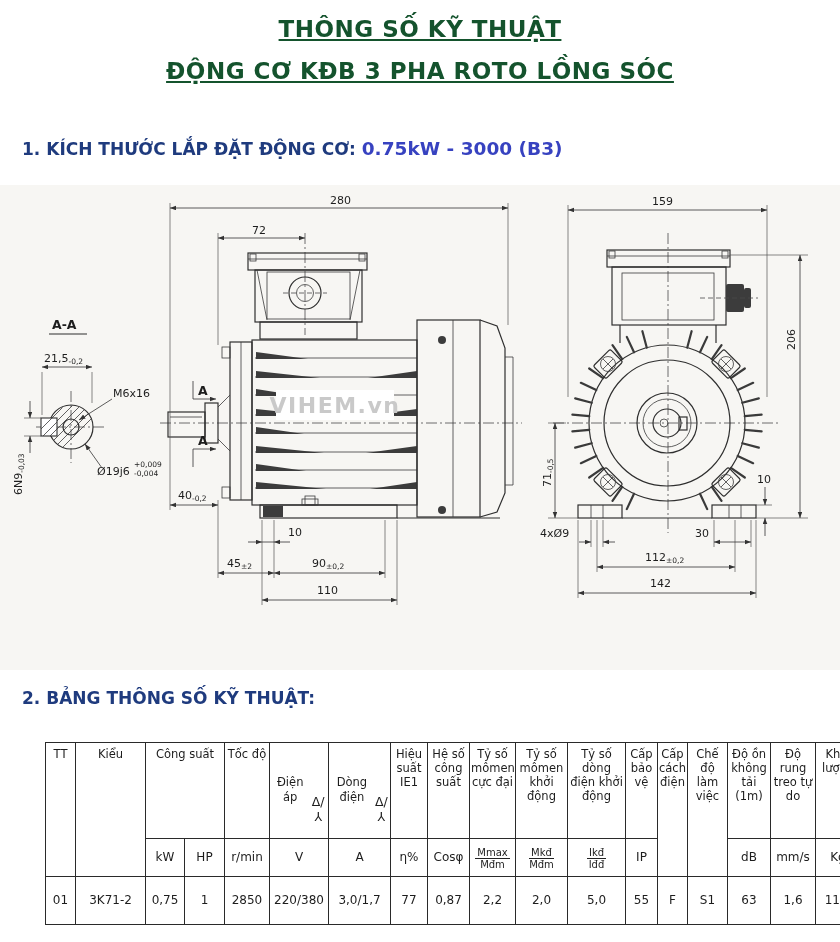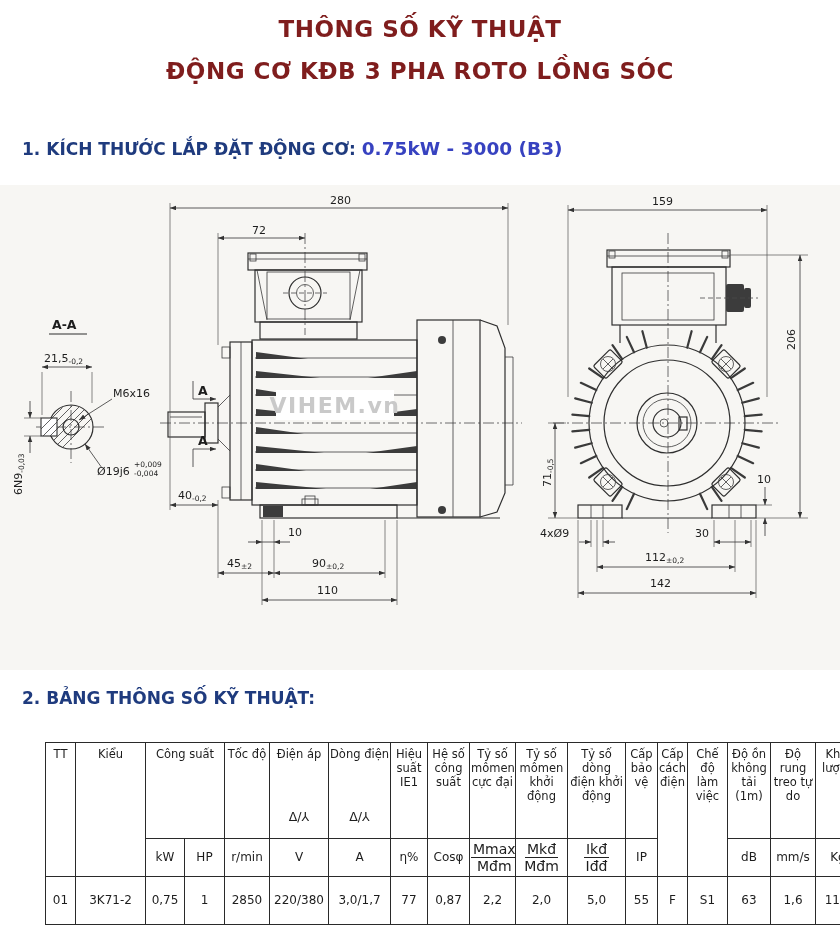--- a/index.html
+++ b/index.html
@@ -1,19 +1,19 @@
 <!DOCTYPE html>
 <html><head>
 <meta charset="utf-8">
 <style>
   html,body{margin:0;padding:0;background:#ffffff;}
   .page{position:relative;width:840px;height:942px;background:#ffffff;overflow:hidden;
         font-family:"DejaVu Sans",sans-serif;color:#1d1d1d;}
   .title{position:absolute;left:0;width:840px;text-align:center;font-weight:bold;
-         color:#7f1d1d;font-size:23px;letter-spacing:.5px;}
+         color:#14532d;font-size:23px;letter-spacing:.5px;text-decoration:underline;}
   #title1{top:16px;}
   #title2{top:58px;}
   .sec{position:absolute;left:22px;font-weight:bold;font-size:17px;color:#1f3b7e;}
   #sec1{top:138px;}
   #sec1 .val{color:#3742c0;font-size:18.5px;}
   #sec2{top:688px;}
   .drawwrap{position:absolute;top:185px;left:0;}
   svg{display:block;}
   svg .ol{stroke:#2f2f2f;fill:none;stroke-width:1.2;}
   svg .thin{stroke:#3a3a3a;fill:none;stroke-width:.8;}
@@ -29,24 +29,24 @@
   svg tspan.tol{font-size:7.5px;}
   svg text.tiny{font-size:7.5px;}
   svg text.wm{font-size:22px;font-weight:bold;fill:#c9c9c9;letter-spacing:1.5px;}
   
   .tblwrap{position:absolute;top:742px;left:13px;padding-left:32px;}
   table.spec{border-collapse:collapse;table-layout:fixed;width:815px;font-size:11.5px;line-height:1.22;}
   table.spec td{border:1.4px solid #2a2a2a;text-align:center;padding:2px 1px;overflow:hidden;}
   tr.h1 td{height:89px;vertical-align:top;padding-top:4px;}
   tr.h2 td{height:33px;vertical-align:middle;font-size:12px;}
   tr.dr td{height:43px;vertical-align:middle;font-size:12px;margin-top:28px;}
-  .vflex{display:flex;flex-direction:column;height:85px;align-items:center;}
+  .vflex{display:flex;flex-direction:row;height:85px;align-items:center;}
   .vflex .dsym{margin-top:auto;margin-bottom:8px;font-size:12.5px;}
   .flipY{display:inline-block;transform:scaleY(-1);}
-  .frac{display:inline-flex;flex-direction:column;align-items:center;line-height:1.15;font-size:14px;}
+  .frac{display:inline-flex;flex-direction:column;align-items:center;line-height:1.15;font-size:10px;}
   .frac .num{border-bottom:1.2px solid #222;padding:0 2px;}
 </style>
 </head>
 <body>
 
 <div class="page">
 
   <div class="title" id="title1">THÔNG SỐ KỸ THUẬT</div>
   <div class="title" id="title2">ĐỘNG CƠ KĐB 3 PHA ROTO LỒNG SÓC</div>
 

